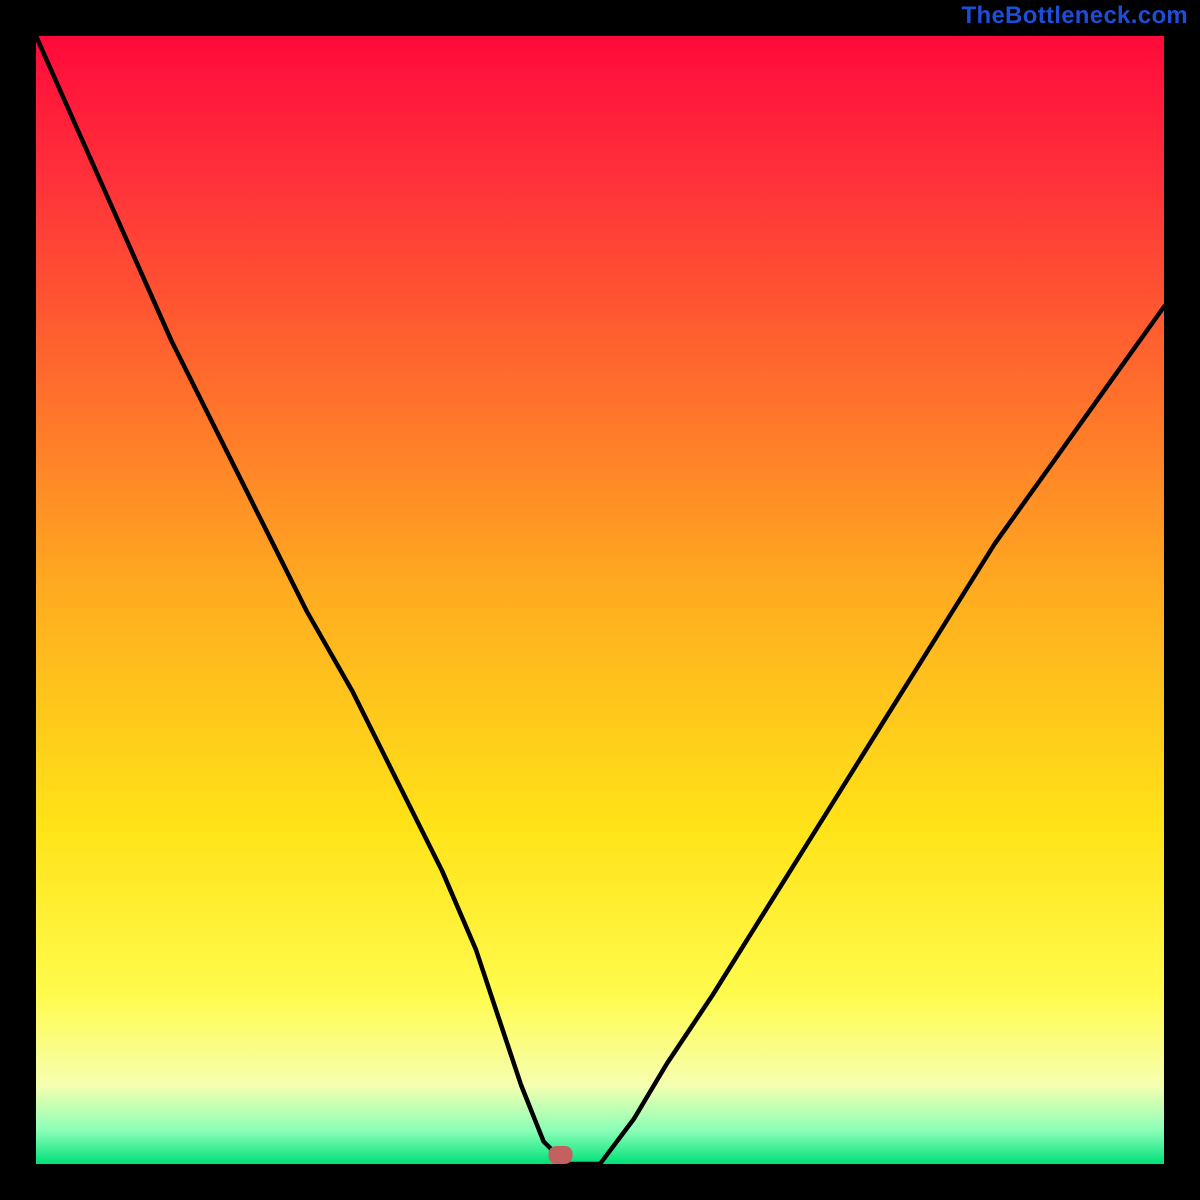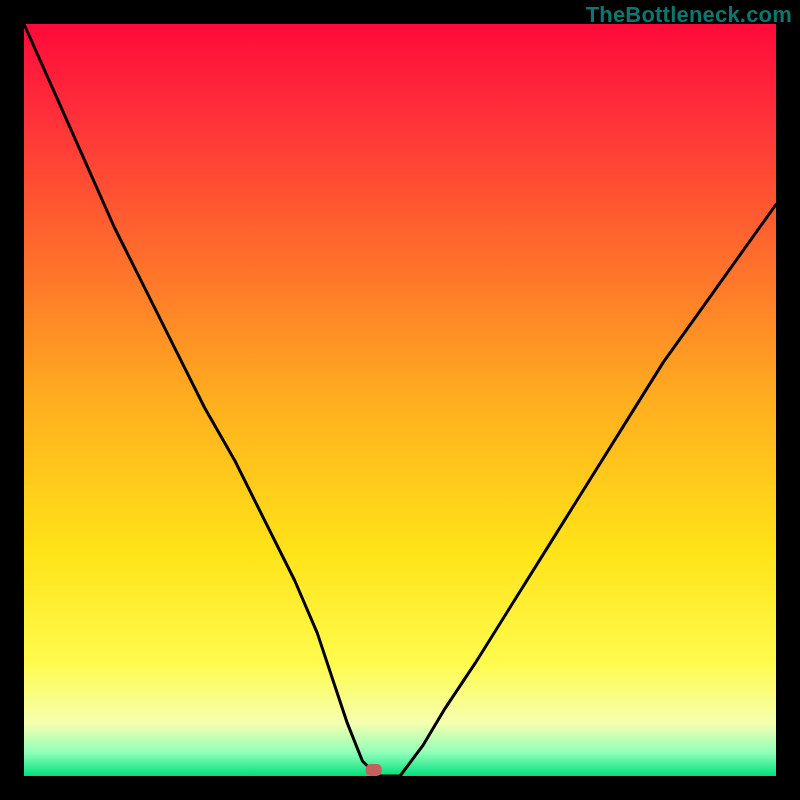--- a/index.html
+++ b/index.html
@@ -10,22 +10,22 @@
   }
   .wrap {
     width: 800px;
     height: 800px;
     position: relative;
   }
   .watermark {
     position: absolute;
     top: 2px;
     right: 8px;
-    color: #0f766e;
-    font-size: 22px;
+    color: #1d4ed8;
+    font-size: 16px;
     font-weight: 600;
     letter-spacing: 0.2px;
     z-index: 5;
     user-select: none;
   }
   svg {
     display: block;
   }
 </style>
 </head>

